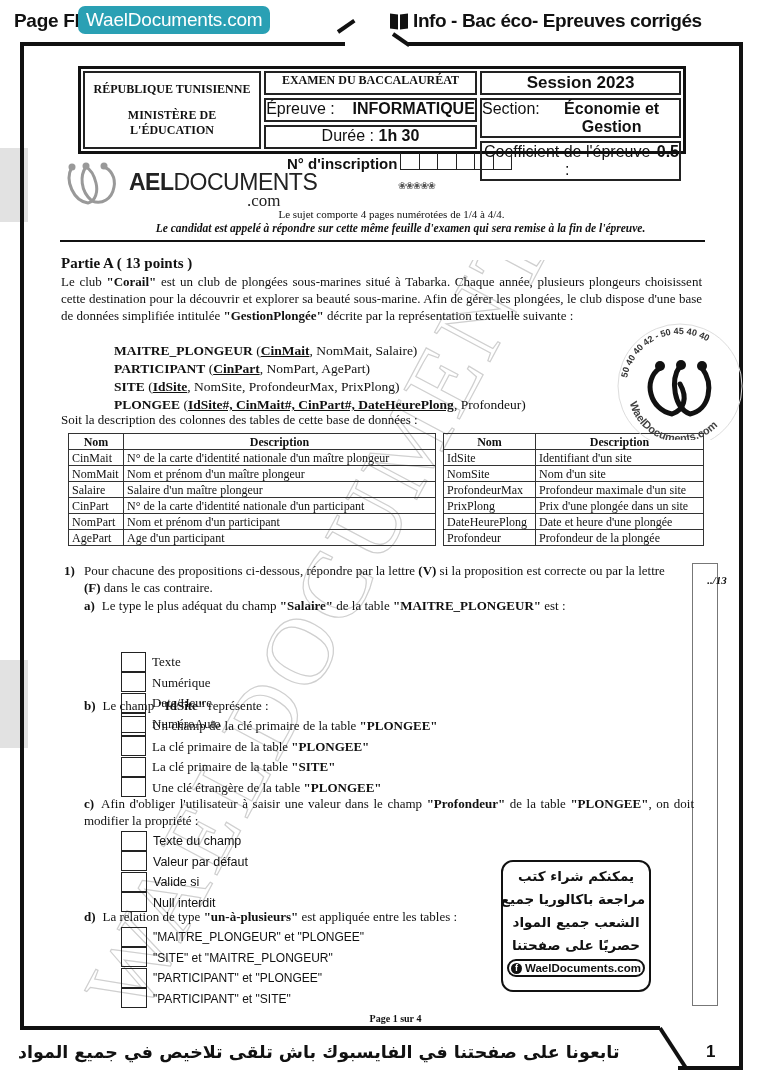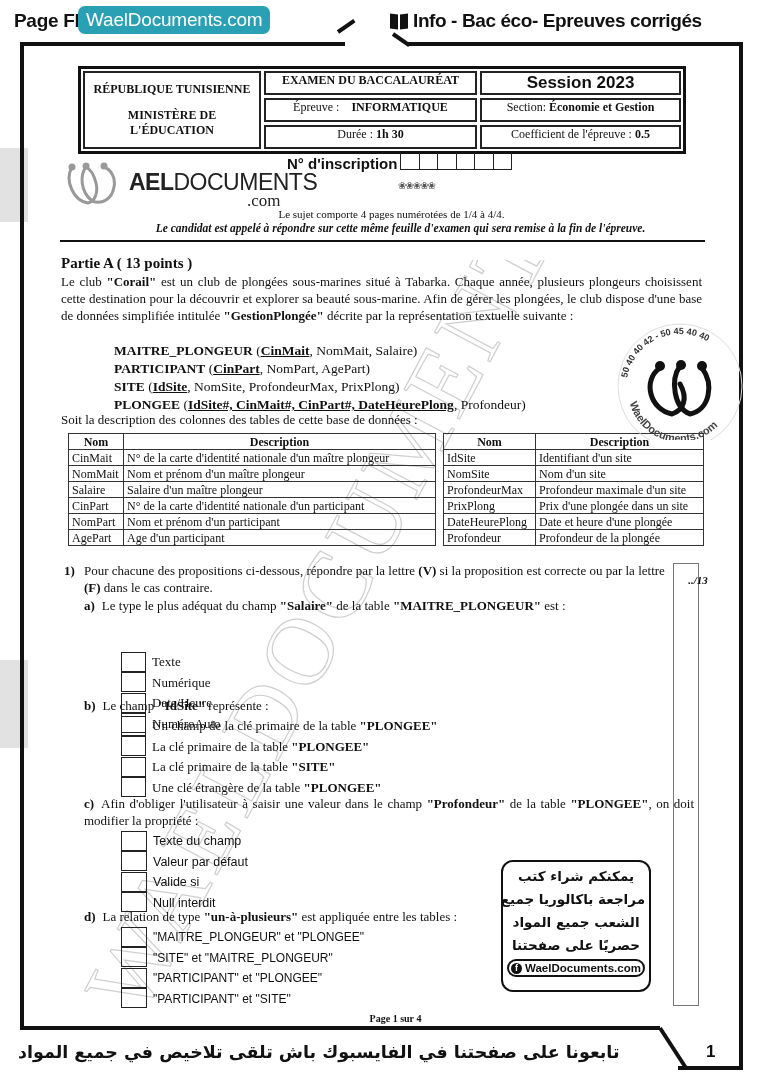--- a/index.html
+++ b/index.html
@@ -31,21 +31,21 @@
   
   .header-box { position: absolute; left: 78px; top: 66px; width: 608px; height: 88px; border: 3px solid #111; padding: 2px; display: flex; gap: 3px; }
   .hcell { border: 2px solid #222; display: flex; justify-content: center; text-align: center; }
   .h-left { width: 178px; flex-direction: column; justify-content: space-around; font-weight: bold; font-size: 12px; padding: 4px 0; }
   .h-mid, .h-right { display: flex; flex-direction: column; gap: 3px; }
   .h-mid { width: 213px; }
   .h-right { flex: 1; }
   .h-mid .hcell, .h-right .hcell { flex: 1; }
   .exam-title { font-weight: bold; font-size: 12px; }
   .session { font-size: 17px; font-weight: bold; font-family: "Liberation Sans", sans-serif; }
-  .small-sans { font-family: Liberation Serif, serif; font-size: 12px; }
+  .small-sans { font-family: Liberation Sans, sans-serif; font-size: 16px; }
   .small-sans b { font-weight: bold; }
 
   
   .inscription { position: absolute; left: 287px; top: 153px; display: flex; align-items: flex-start; }
   .inscription-label { font-family: "Liberation Sans", sans-serif; font-weight: bold; font-size: 15px; margin-right: 4px; margin-top: 2px; }
   .insc-box { width: 19.5px; height: 17px; border: 1px solid #222; border-top: none; margin-left: -1px; }
 
   
   .logo { position: absolute; left: 66px; top: 155px; width: 230px; height: 56px; }
   .logo-mark { position: absolute; left: 0; top: 6px; width: 62px; height: 46px; }
@@ -80,21 +80,21 @@
   .sub { position: absolute; left: 84px; font-size: 13px; line-height: 17px; }
   .sub b.letter { margin-right: 7px; }
   .options { position: absolute; left: 121px; font-size: 13px; }
   .opt { display: flex; align-items: center; height: 20.5px; }
   .cb { width: 25px; height: 20px; border: 1px solid #222; margin-right: 6px; flex-shrink: 0; margin-top: -1px; }
   .options.sans-opt .opt span { font-family: "Liberation Sans", sans-serif; font-size: 12.5px; }
   .options.sans-opt .cb { width: 26px; }
   .options.wide .opt span { font-size: 12px; }
 
   
-  .score-col { position: absolute; left: 673px; top: 563px; width: 22px; height: 443px; border: 1.5px solid #777; padding-left: 24px; }
+  .score-col { position: absolute; left: 692px; top: 563px; width: 22px; height: 443px; border: 1.5px solid #777; padding-left: 24px; }
   .score-head { height: 33px; border-bottom: 1.5px solid #777; display: flex; align-items: center; justify-content: center; font-size: 11px; font-weight: bold; font-style: italic; }
 
   
   .ad-box { position: absolute; left: 501px; top: 860px; width: 150px; height: 132px; border: 2.5px solid #111; border-radius: 12px; padding: 3px 4px; text-align: center; direction: rtl; font-family: "DejaVu Sans", sans-serif; font-weight: bold; }
   .ad-line { font-size: 13.5px; line-height: 23px; white-space: nowrap; }
   .ad-url { direction: ltr; margin-top: 2px; border: 2px solid #111; border-radius: 10px; font-family: "Liberation Sans", sans-serif; font-size: 11.5px; padding: 1px 2px; display: flex; align-items: center; justify-content: center; gap: 3px; }
   .fb-icon { display: inline-block; width: 11px; height: 11px; border-radius: 50%; background: #111; color: #fff; font-size: 9px; line-height: 11px; text-align: center; font-weight: bold; }
 
   .page-num { position: absolute; left: 0; width: 763px; top: 1013px; text-align: center; font-size: 10px; font-weight: bold; padding-left: 28px; }
 

